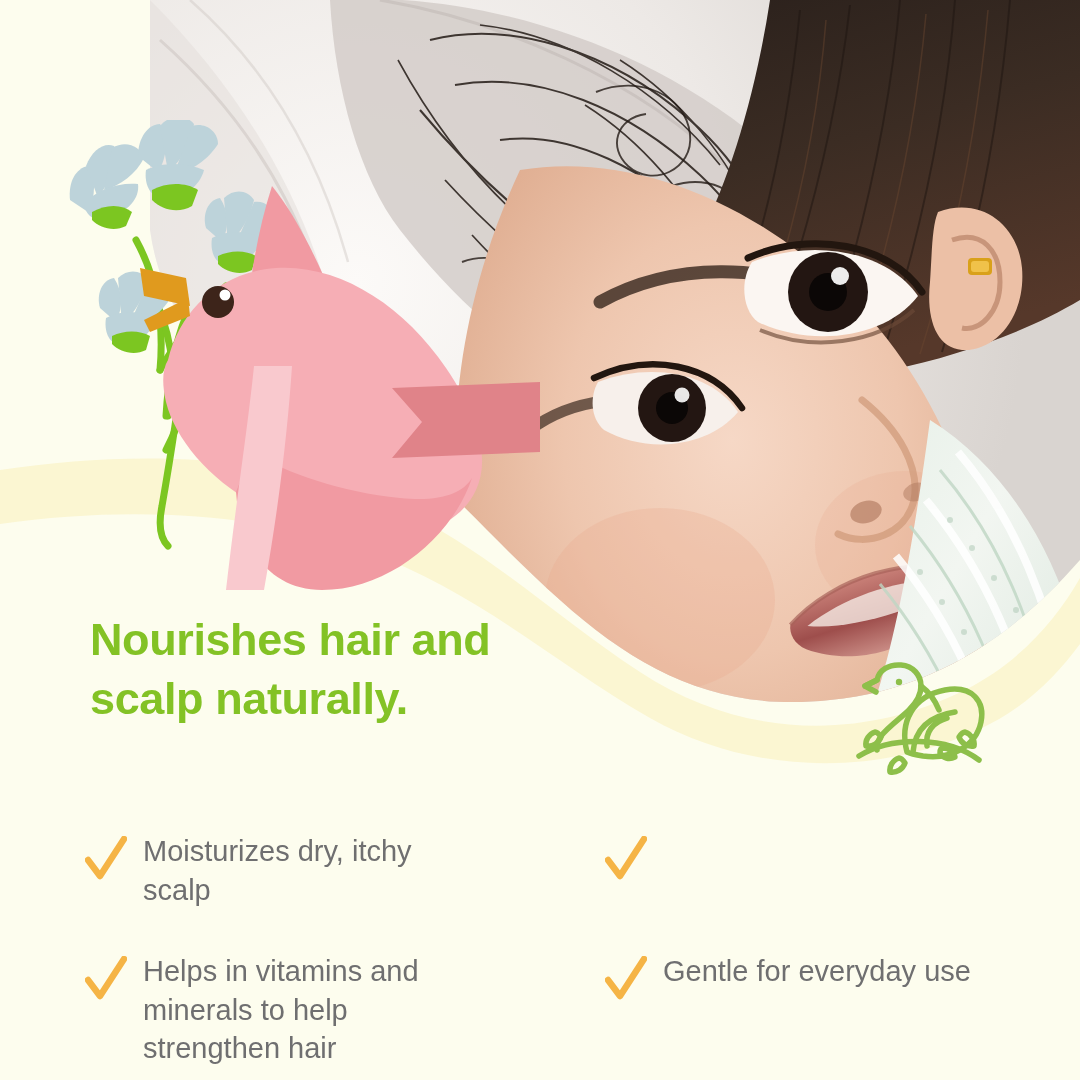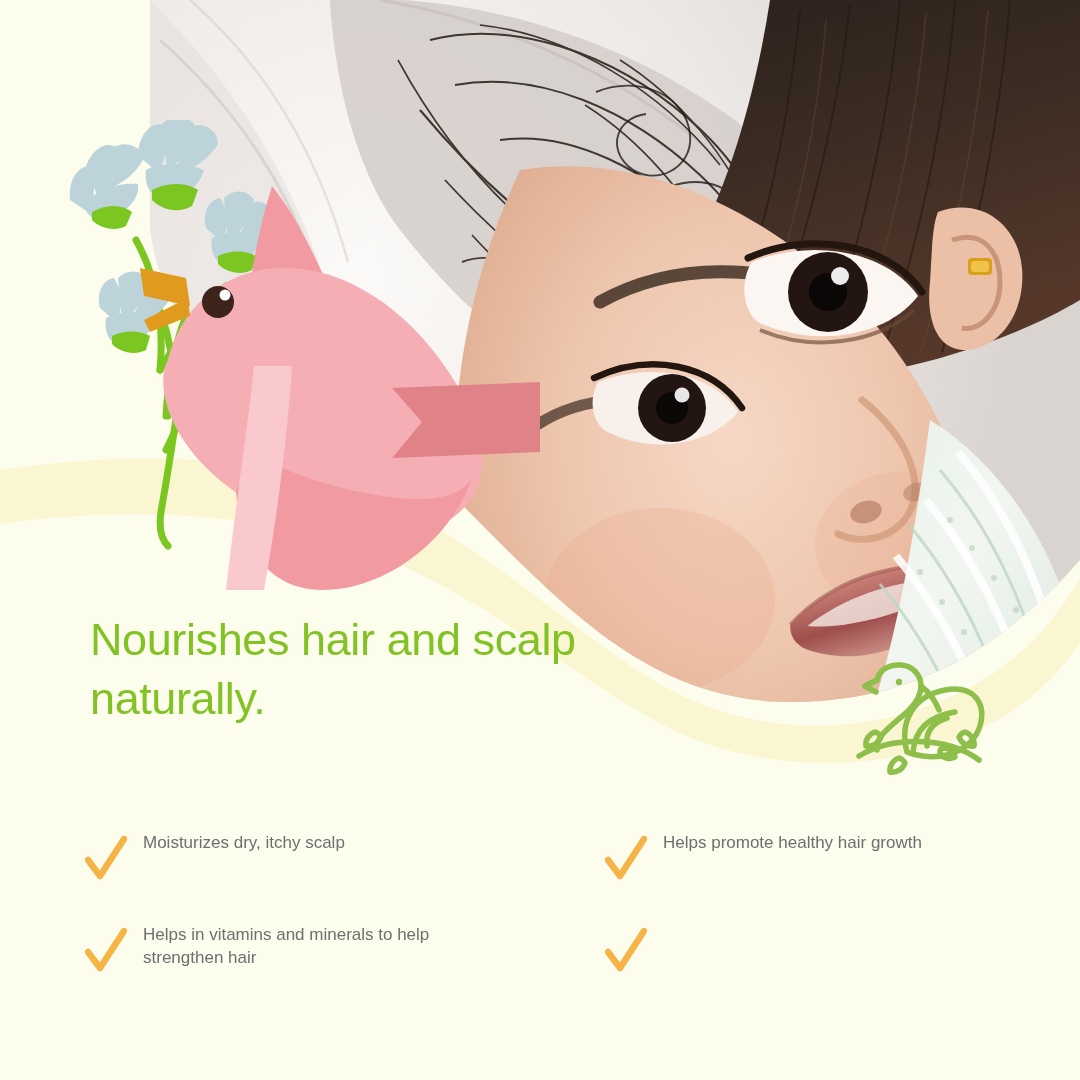--- a/index.html
+++ b/index.html
@@ -57,21 +57,21 @@
   }
 
   
   .headline {
     position: absolute;
     left: 90px;
     top: 610px;
     width: 520px;
     color: #83C225;
     font-size: 45px;
-    font-weight: normal;
+    font-weight: bold;
     line-height: 1.32;
     letter-spacing: -0.4px;
     margin: 0;
   }
 
   
   .benefits {
     position: absolute;
     left: 0;
     top: 832px;
@@ -90,21 +90,21 @@
     gap: 16px;
   }
   .check-icon {
     flex: 0 0 auto;
     width: 42px;
     height: 46px;
     margin-top: 4px;
   }
   .benefit-text {
     color: #6F6F70;
-    font-size: 17px;
+    font-size: 29px;
     line-height: 1.34;
     max-width: 330px;
   }
 </style>
 </head>
 <body>
 
 <div class="canvas">
 
   <div class="photo-layer">
@@ -403,31 +403,31 @@
       <svg class="check-icon" viewBox="0 0 42 46" xmlns="http://www.w3.org/2000/svg" aria-hidden="true">
         <path d="M3,24 L15,40 L39,3" fill="none" stroke="#F5B445" stroke-width="6.5" stroke-linecap="round" stroke-linejoin="round"></path>
       </svg>
       <span class="benefit-text">Moisturizes dry, itchy scalp</span>
     </div>
 
     <div class="benefit-item">
       <svg class="check-icon" viewBox="0 0 42 46" xmlns="http://www.w3.org/2000/svg" aria-hidden="true">
         <path d="M3,24 L15,40 L39,3" fill="none" stroke="#F5B445" stroke-width="6.5" stroke-linecap="round" stroke-linejoin="round"></path>
       </svg>
-      <span class="benefit-text">Helps promote healthy hair growth</span>
     </div>
 
     <div class="benefit-item">
       <svg class="check-icon" viewBox="0 0 42 46" xmlns="http://www.w3.org/2000/svg" aria-hidden="true">
         <path d="M3,24 L15,40 L39,3" fill="none" stroke="#F5B445" stroke-width="6.5" stroke-linecap="round" stroke-linejoin="round"></path>
       </svg>
       <span class="benefit-text">Helps in vitamins and minerals to help strengthen hair</span>
     </div>
 
     <div class="benefit-item">
       <svg class="check-icon" viewBox="0 0 42 46" xmlns="http://www.w3.org/2000/svg" aria-hidden="true">
         <path d="M3,24 L15,40 L39,3" fill="none" stroke="#F5B445" stroke-width="6.5" stroke-linecap="round" stroke-linejoin="round"></path>
       </svg>
+      <span class="benefit-text">Gentle for everyday use</span>
     </div>
 
   </div>
 
 </div>
 
 </body></html>

